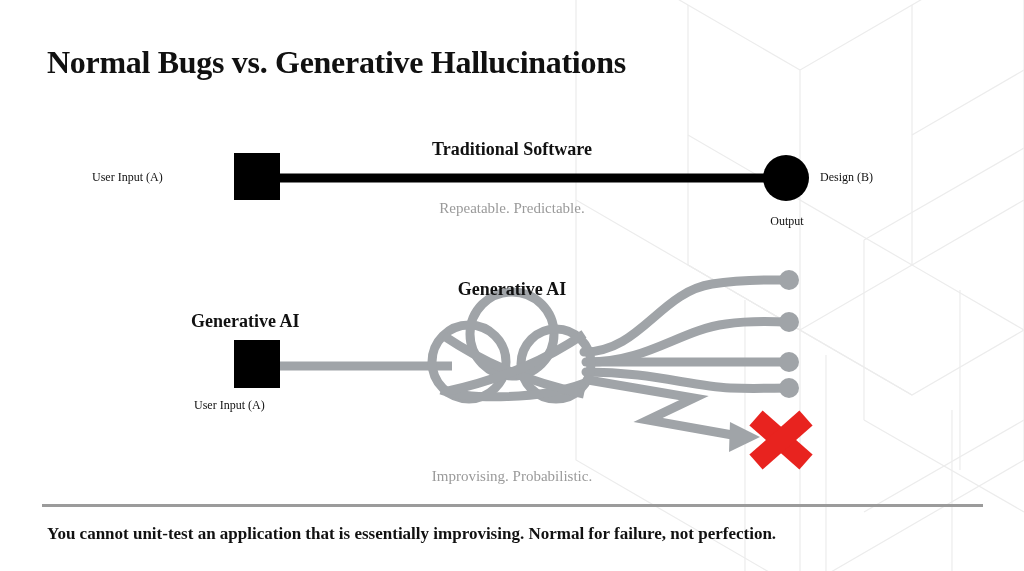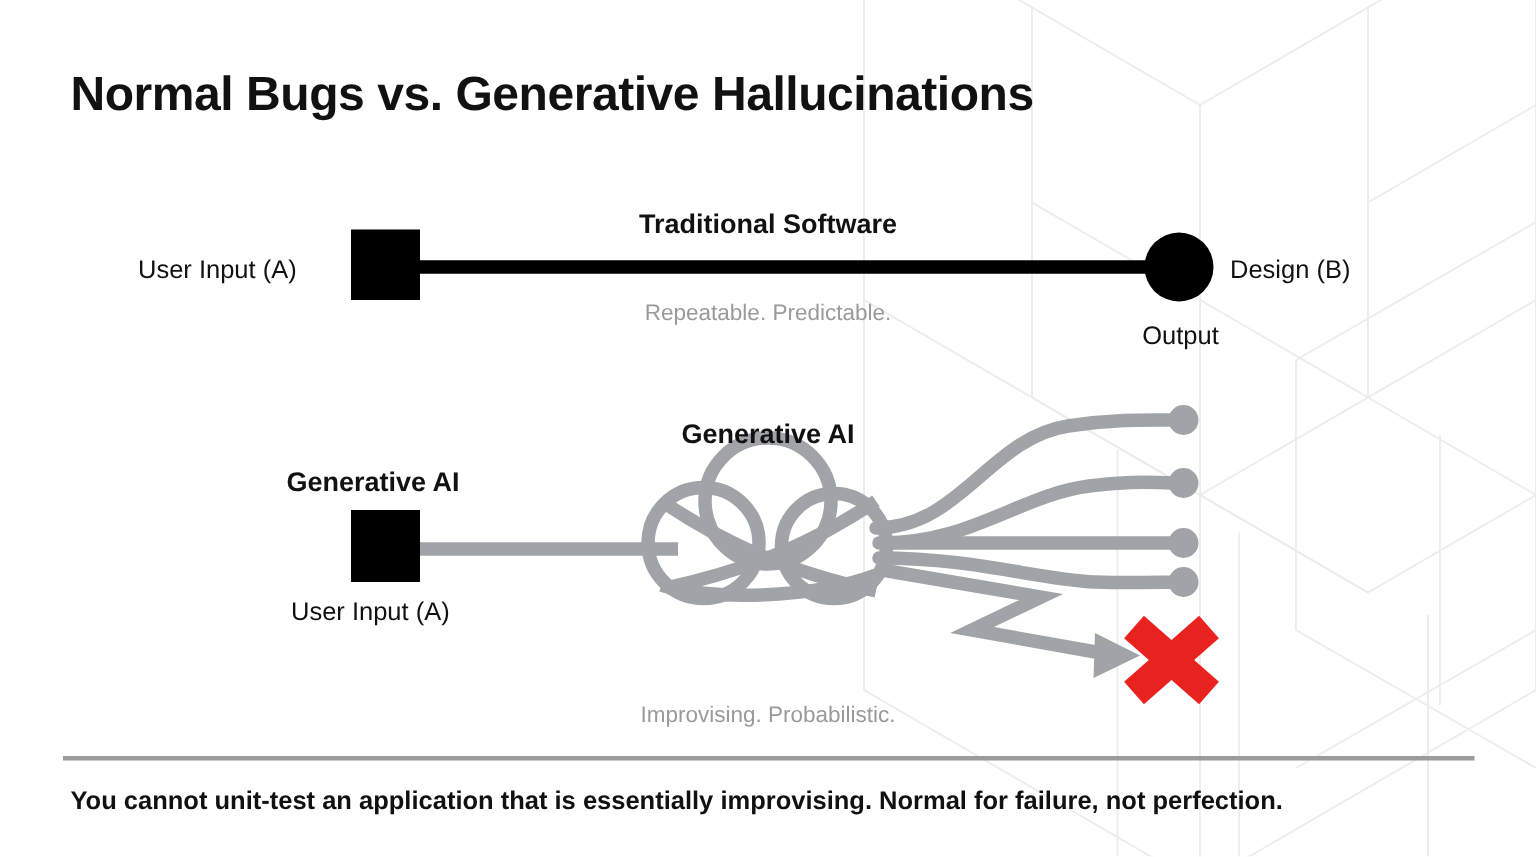--- a/index.html
+++ b/index.html
@@ -11,20 +11,21 @@
   body {
     font-family: "Liberation Sans", sans-serif;
     -webkit-font-smoothing: antialiased;
   }
   #slide {
     position: relative;
     width: 1024px;
     height: 571px;
     background: #ffffff;
     overflow: hidden;
+    font-family: Liberation Serif, serif;
   }
   
   #bg-pattern {
     position: absolute;
     inset: 0;
     width: 1024px;
     height: 571px;
     pointer-events: none;
   }
   
@@ -46,21 +47,21 @@
     width: 1024px;
     height: 571px;
   }
   
   .lbl {
     position: absolute;
     white-space: nowrap;
     color: #111111;
   }
   .lbl-plain {
-    font-size: 17px;
+    font-size: 12px;
     font-weight: normal;
   }
   .lbl-bold {
     font-size: 18px;
     font-weight: bold;
   }
   .lbl-muted {
     font-size: 15px;
     font-weight: normal;
     color: #9a9a9a;

